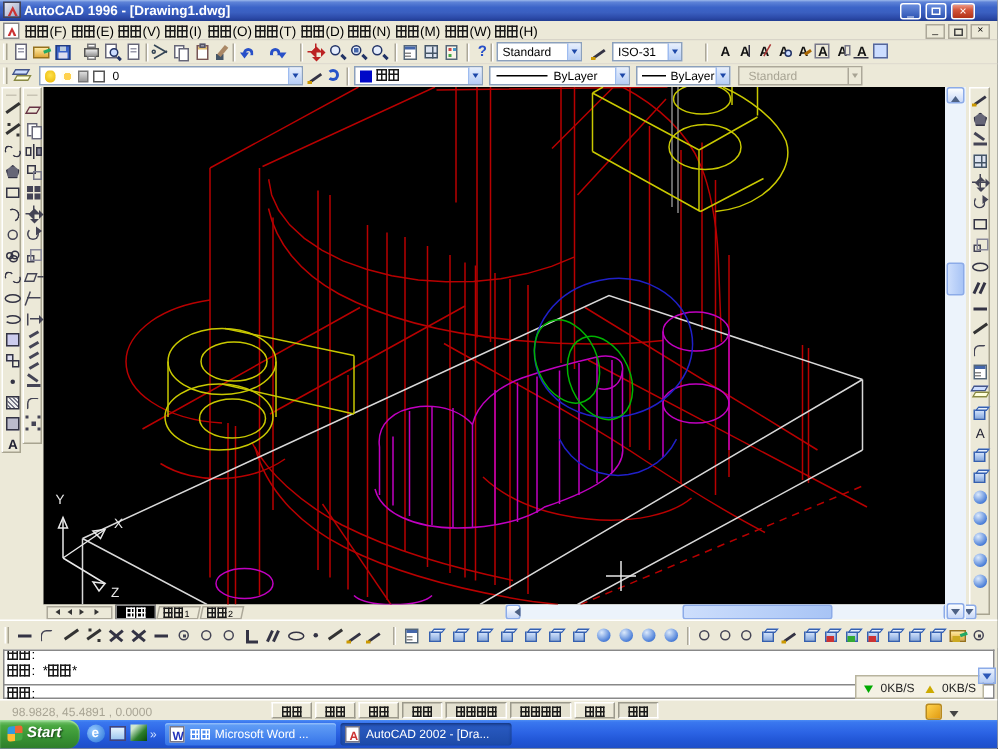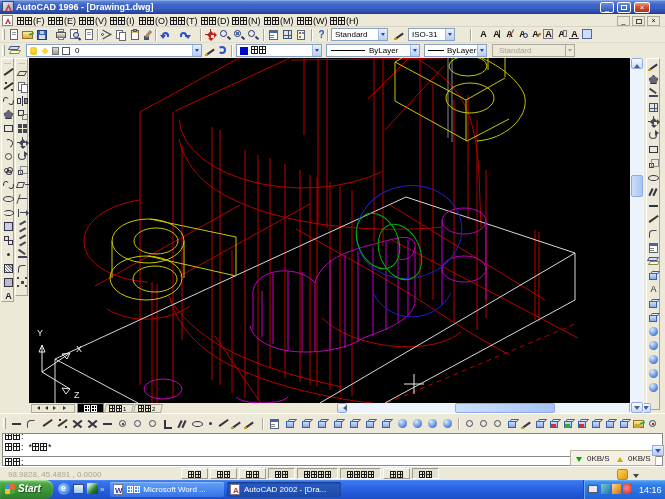--- a/index.html
+++ b/index.html
@@ -732,27 +732,20 @@
     <div class="abs" style="left:3px;top:2px;width:10px;height:11px;background:#fff;border:1px solid #778">
           <span style="position:absolute;left:1px;top:1px;font-size:8px;color:#23b;font-weight:bold">W</span>
         </div>
     <span class="abs" style="left:17px;top:3px"><i class="csw"></i><i class="csw"></i> Microsoft Word ...</span>
   </div>
   <div class="tkb" style="left:227px;width:114px;background:linear-gradient(180deg,#2b5cc4,#1c4aa8);box-shadow:inset 0 1px 2px #12337a">
     <div class="abs" style="left:3px;top:2px;width:10px;height:11px;background:#fff;border:1px solid #778">
           <span style="position:absolute;left:2px;top:1px;font-size:8px;color:#c33;font-weight:bold">A</span>
         </div>
     <span class="abs" style="left:17px;top:3px">AutoCAD 2002 - [Dra...</span>
-  </div>
-  <div class="abs" style="left:583px;top:0;width:82px;height:19px;background:linear-gradient(180deg,#4e9df2 0%,#2f7be8 30%,#1e63d8 100%);border-left:1px solid #1a49b0;box-shadow:inset 1px 1px 1px #6cb0f8">
-    <div class="abs" style="left:4px;top:5px;width:10px;height:8px;background:#e8e8ee;border:1px solid #556"></div>
-    <div class="abs" style="left:17px;top:4px;width:9px;height:10px;background:linear-gradient(135deg,#7cc,#27a)"></div>
-    <div class="abs" style="left:28px;top:4px;width:9px;height:10px;background:linear-gradient(135deg,#fd8,#d60)"></div>
-    <div class="abs" style="left:39px;top:4px;width:9px;height:10px;background:radial-gradient(circle at 40% 40%,#f88,#c22)"></div>
-    <span class="abs" style="left:55px;top:5px;color:#fff;font-size:9px">14:16</span>
   </div>
 </div>
 
 </div>
 
 <svg width="601" height="345" viewBox="29 58 601 345" style="left:29px;top:58px;position:absolute">
 <g fill="none" stroke-width="1">
 <g stroke="#b80000">
 <polyline points="179.1,119.5 181.1,130.0 185.8,140.2 193.1,149.9 202.9,158.9 214.8,166.9 228.7,173.9 244.3,179.5 261.1,183.8 278.9,186.6 297.2,187.9 315.7,187.6 333.8,185.8 351.3,182.4 367.7,177.6 382.7,171.4"></polyline>
 <path d="M 179 139 C 184 162 200 182 226 196 C 258 213 300 223 345 227 C 380 230 415 230 442 227"></path>

